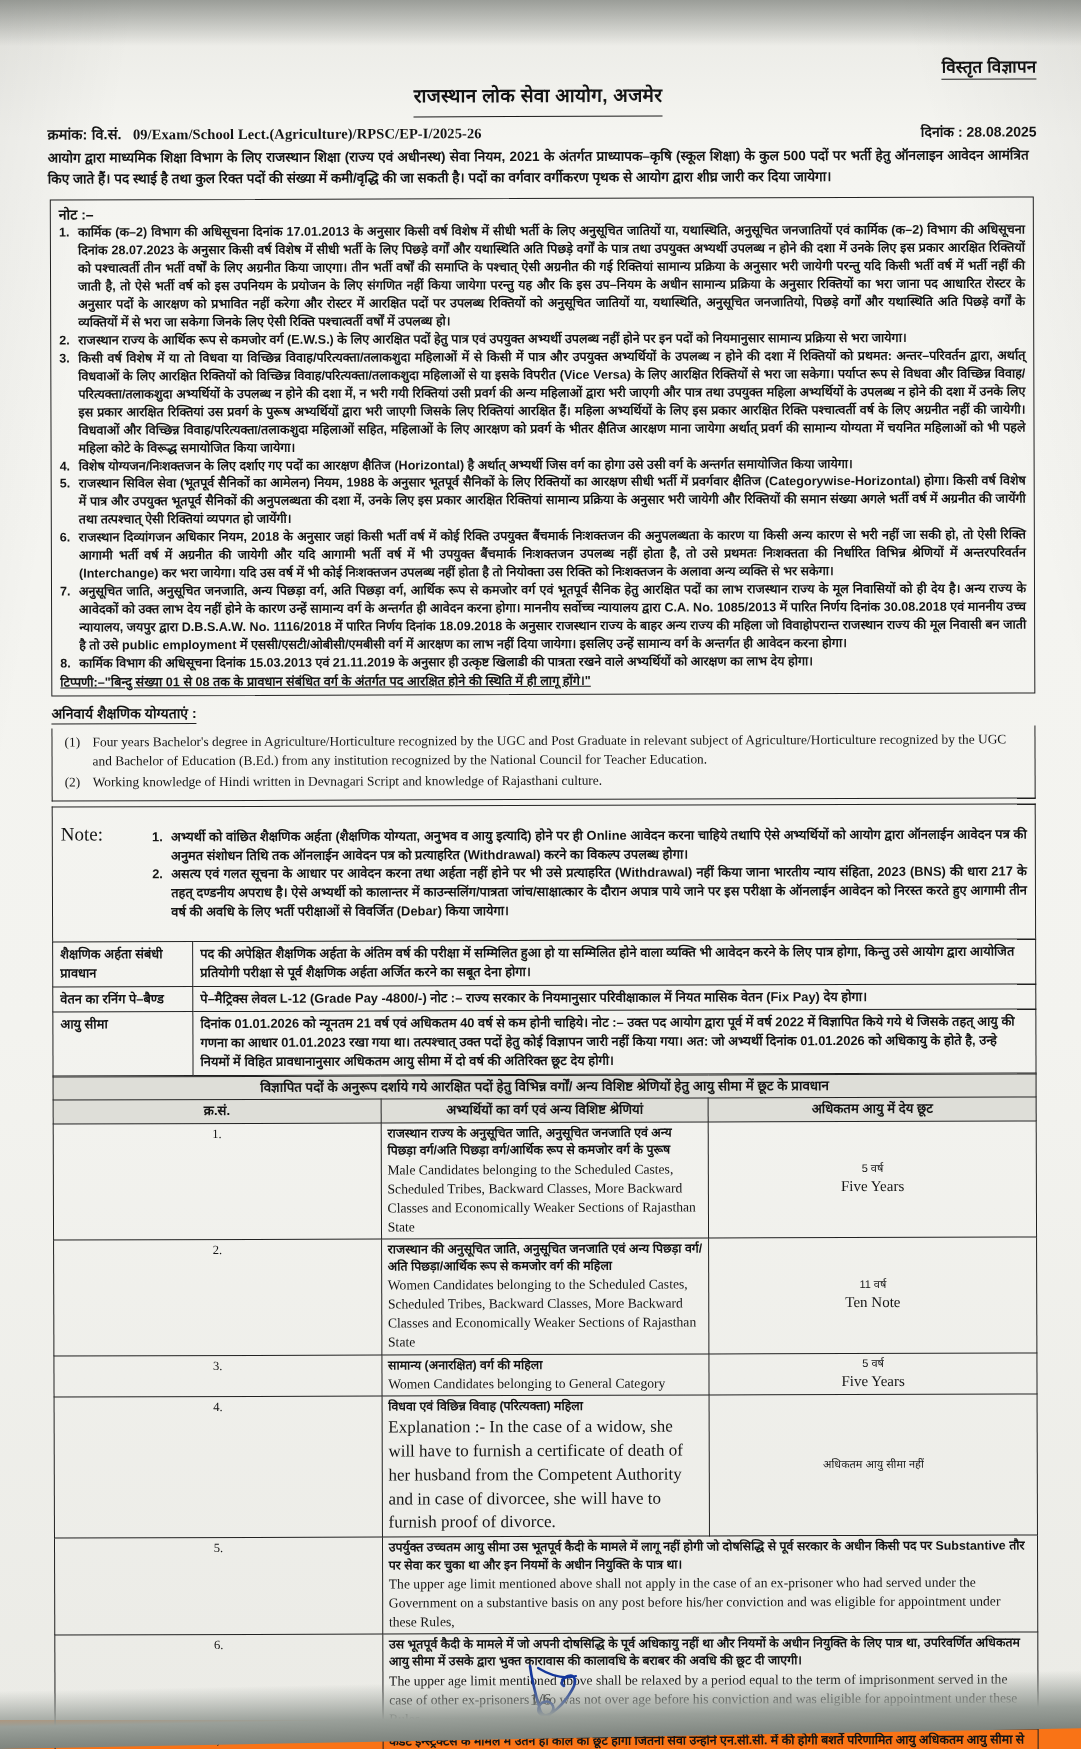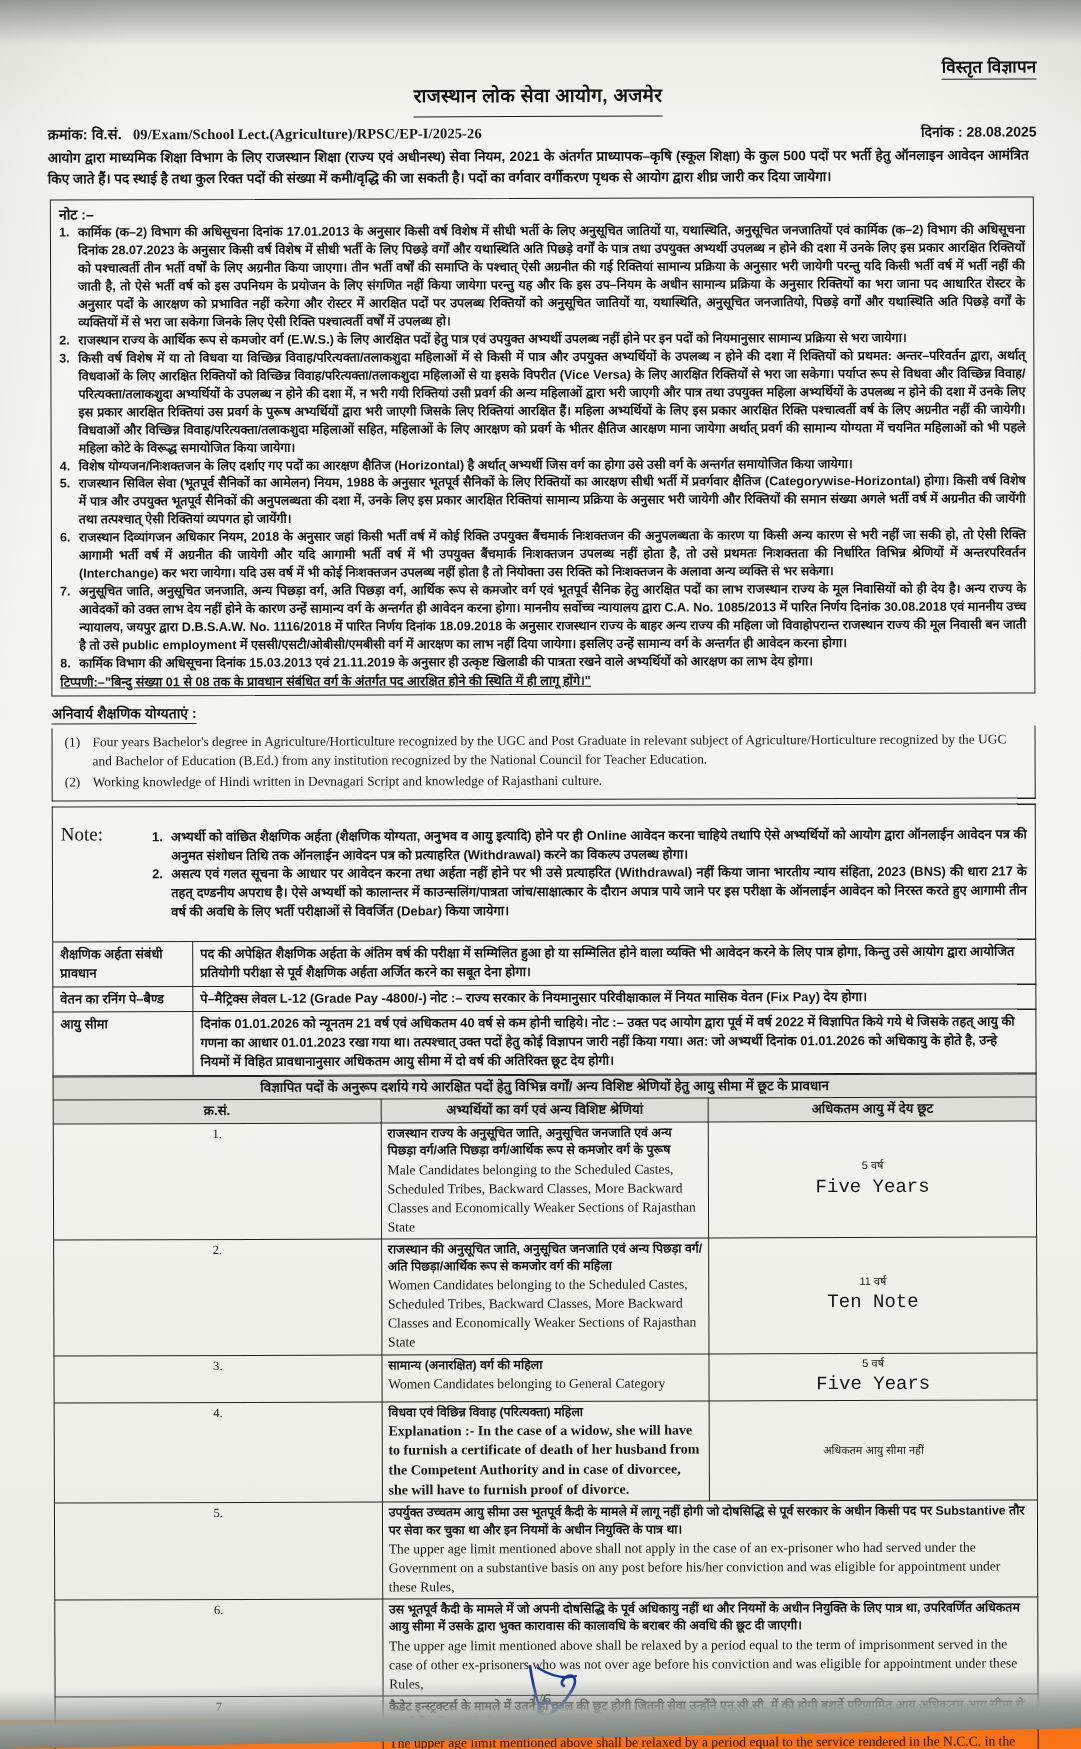--- a/index.html
+++ b/index.html
@@ -219,24 +219,24 @@
   table.relax .hdr {
     text-align: center;
     font-weight: 700;
     font-size: 13.2px;
     background: #dedeD8;
     vertical-align: middle;
   }
   .col-sn { width: 46px; text-align: center !important; font-weight: 700; }
   .col-relax { width: 178px; text-align: center !important; vertical-align: middle !important; }
   .relax-val-hi { font-size: 11px; }
-  .relax-val-en { font-size: 19px; font-family: Liberation Mono, monospace; }
+  .relax-val-en { font-size: 15px; font-family: Liberation Serif, serif; }
   .en-line { font-family: "Liberation Serif", serif; font-size: 13.6px; font-weight: 400; }
   .hi-line { font-size: 12.4px; font-weight: 600; }
-  .expl { font-size: 14px; font-family: "Liberation Serif", serif; font-weight: bold; }
+  .expl { font-size: 17px; font-family: "Liberation Serif", serif; }
 
   .footer-page {
     position: absolute;
     left: 0; right: 0;
     top: 1690px;
     text-align: center;
     font-size: 17px;
     font-family: "Liberation Serif", serif;
   }
   .signature {

